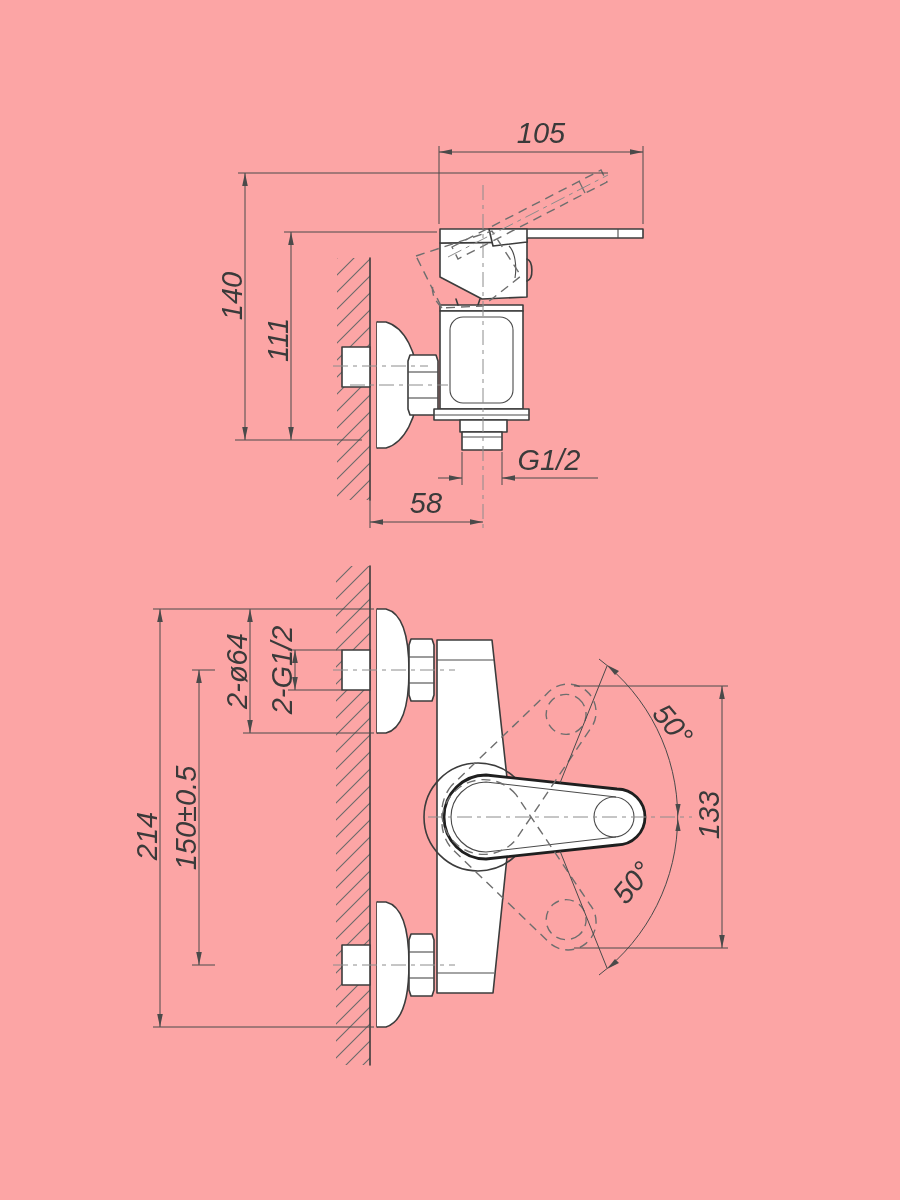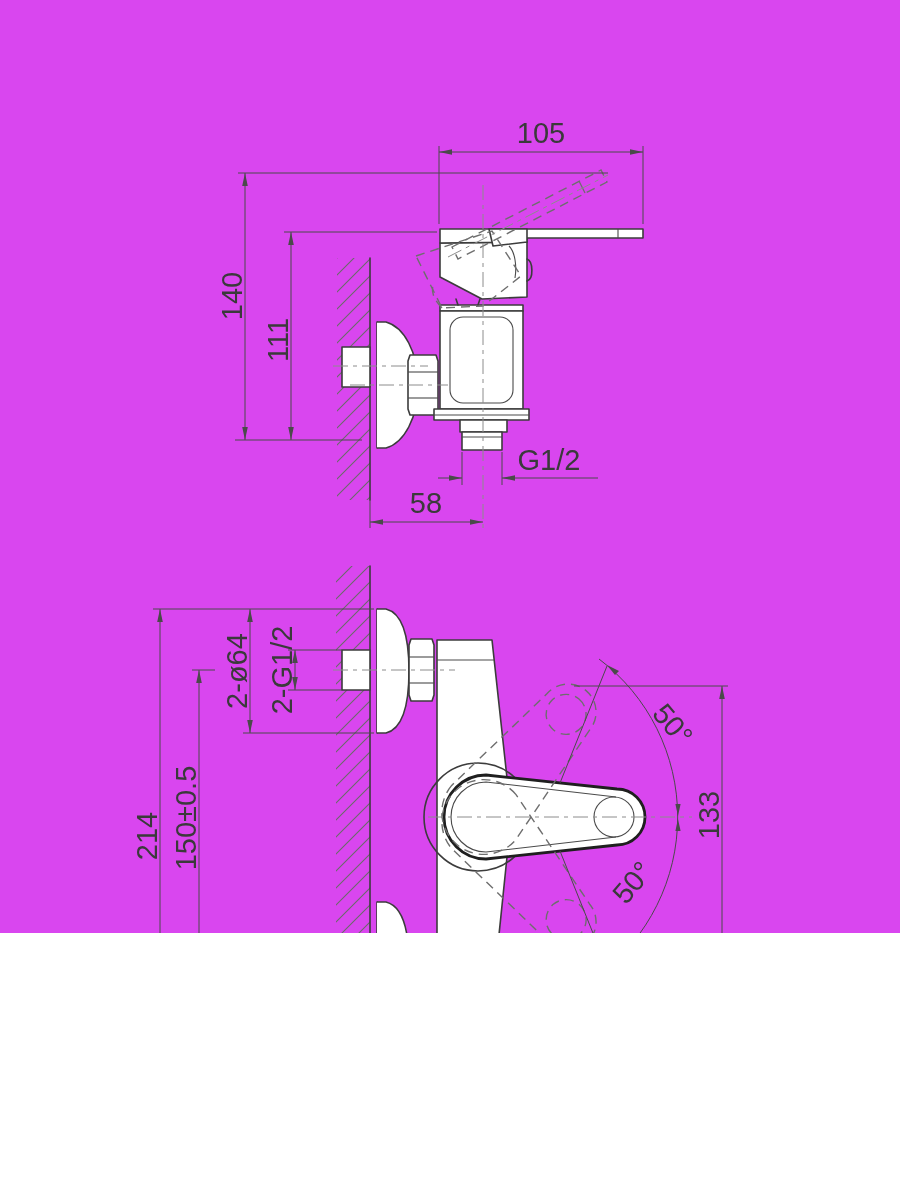--- a/index.html
+++ b/index.html
@@ -1,16 +1,16 @@
 <!DOCTYPE html>
 <html><head>
 <meta charset="utf-8">
 <style>
   html,body{margin:0;padding:0;background:#ffffff;}
-  .page{width:900px;height:933px;background:#d946ef;position:relative;overflow:hidden;}
+  .page{width:900px;height:1200px;background:#fca5a5;position:relative;overflow:hidden;font-style:italic;}
   svg{display:block;}
   
   .ol  {stroke:#3c3c3c;stroke-width:1.6;fill:none;stroke-linejoin:round;stroke-linecap:round;}
   .olw {stroke:#3c3c3c;stroke-width:1.6;fill:#ffffff;stroke-linejoin:round;}
   .thick{stroke:#1f1f1f;stroke-width:2.8;fill:#ffffff;stroke-linejoin:round;}
   .thin{stroke:#4a4a4a;stroke-width:1.1;fill:none;}
   .dim {stroke:#4a4a4a;stroke-width:1;fill:none;}
   .dash{stroke:#6e6e6e;stroke-width:1.4;fill:none;stroke-dasharray:9 6;}
   .dashs{stroke:#6e6e6e;stroke-width:1.2;fill:none;}
   .cl  {stroke:#8c8c8c;stroke-width:1;fill:none;stroke-dasharray:15 5 4 5;}

